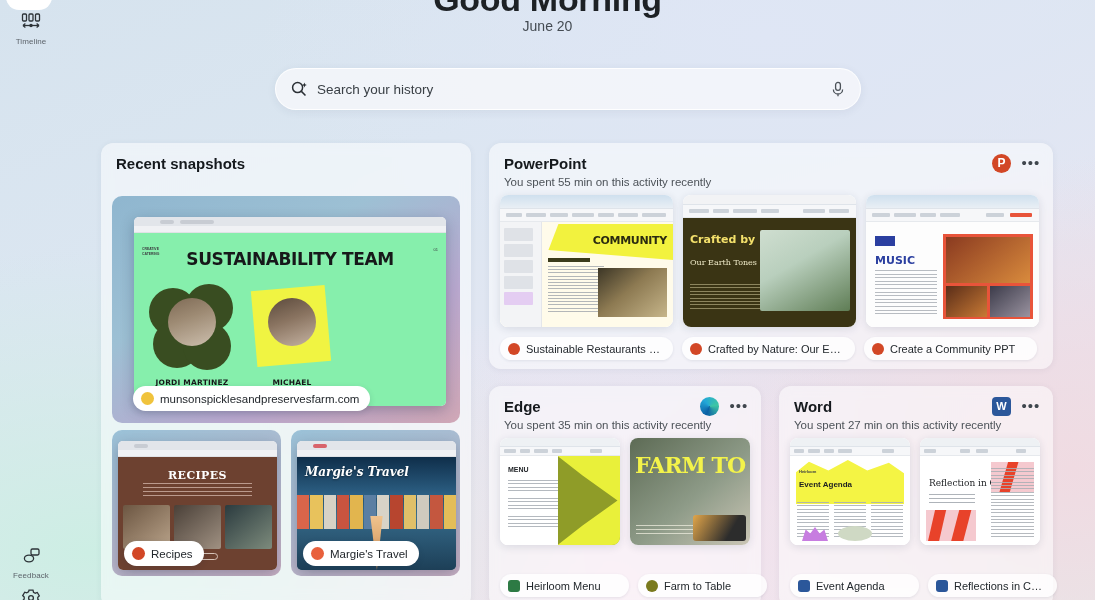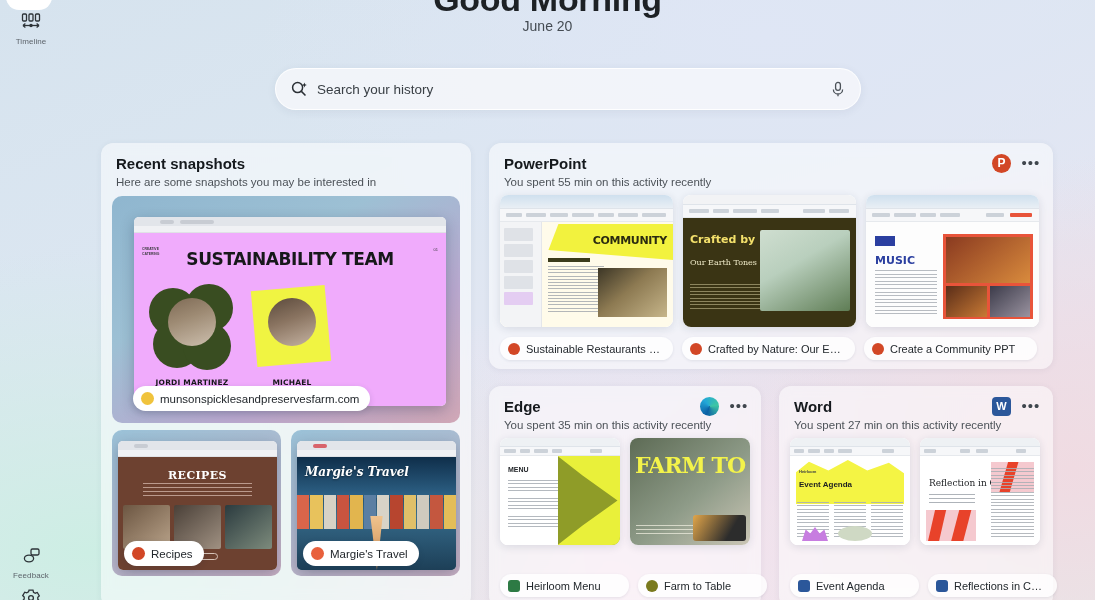--- a/index.html
+++ b/index.html
@@ -102,21 +102,21 @@
 
   
   .br{ position:absolute; border-radius:5px; overflow:hidden; background:#f4f5f7;
        box-shadow:0 4px 14px rgba(20,35,60,.28); }
   .br-bar{ height:9px; background:#e2e5ea; position:relative;}
   .br-bar i{ position:absolute; top:3px; width:14px; height:4px; background:#c8ccd3; border-radius:2px;}
   .br-bar2{ height:7px; background:#f0f1f4; border-bottom:1px solid #e0e2e6;}
   .br-body{ position:absolute; left:0; right:0; top:16px; bottom:0;}
 
   #hero-br{ left:22px; top:21px; right:14px; bottom:17px;}
-  .ppt-slide{ position:absolute; inset:0; background:#f0abfc;}
+  .ppt-slide{ position:absolute; inset:0; background:#86efac;}
   .ppt-title{ position:absolute; left:0; right:0; top:16px; text-align:center;
     font-size:17px; font-weight:800; color:#17181a; letter-spacing:-.4px;
     font-family:"DejaVu Sans", sans-serif;}
   .ppt-brand{ position:absolute; left:8px; top:14px; font-size:3.4px; font-weight:700; color:#3b3b3f; line-height:1.5;}
   .ppt-page { position:absolute; right:8px; top:14px; font-size:4px; color:#3b3b3f;}
   .person{ position:absolute; top:49px; width:92px; height:90px;}
   .person .shape{ position:absolute; inset:0;}
   .person .face{ position:absolute; left:50%; top:16px; transform:translateX(-50%);
                  width:48px; height:48px; border-radius:50%; overflow:hidden;}
   .person .nm{ position:absolute; left:0; right:0; top:96px; text-align:center;
@@ -337,21 +337,20 @@
   <span class="mic">
     <svg width="16" height="18" viewBox="0 0 16 18" fill="none" stroke="#4c5259" stroke-width="1.3">
       <rect x="5.6" y="2.4" width="4.8" height="8" rx="2.4"></rect>
       <path d="M3.4 9.4a4.6 4.6 0 0 0 9.2 0M8 14v2.2"></path>
     </svg>
   </span>
 </div>
 
 <div class="panel" id="p-snap">
   <div class="p-title">Recent snapshots</div>
-  <div class="p-sub">Here are some snapshots you may be interested in</div>
 
   <div class="snap-hero">
     <div class="br" id="hero-br">
       <div class="br-bar">
         <i style="left:26px"></i>
           <i style="left:46px;width:34px"></i>
       </div>
       <div class="br-bar2"></div>
       <div class="br-body">
         <div class="ppt-slide">

